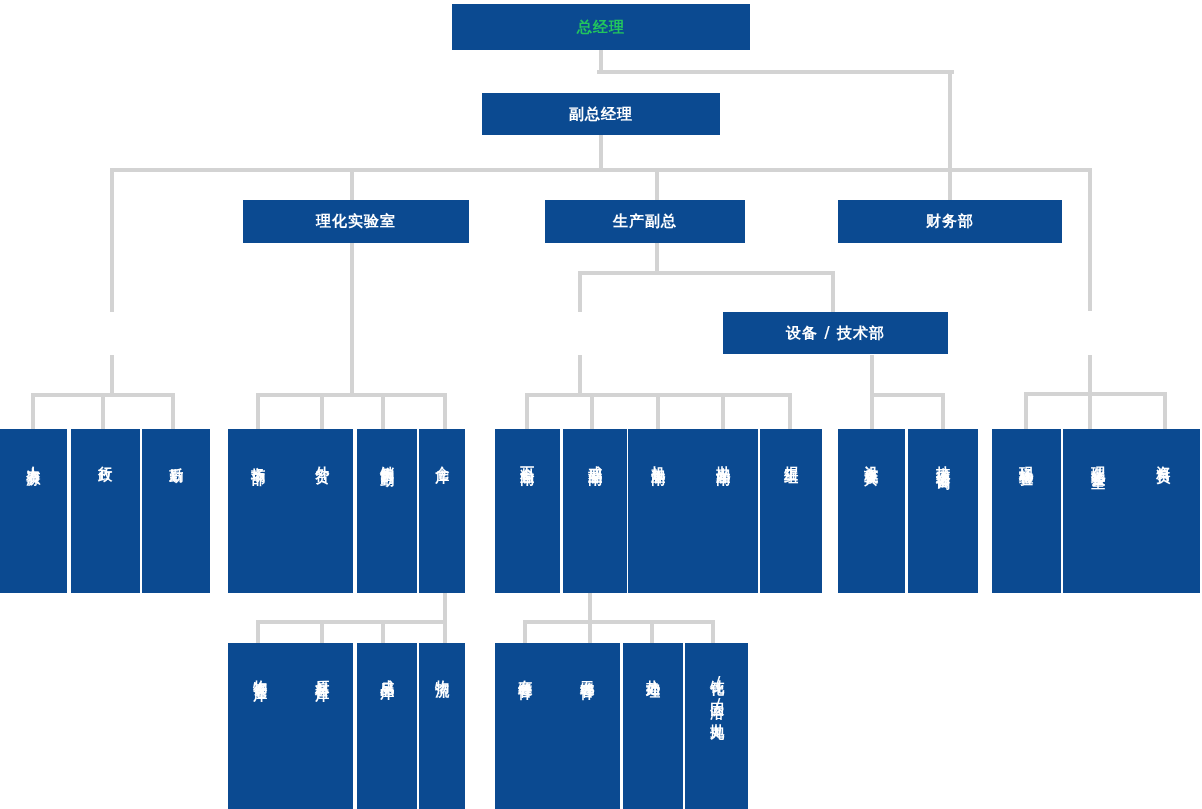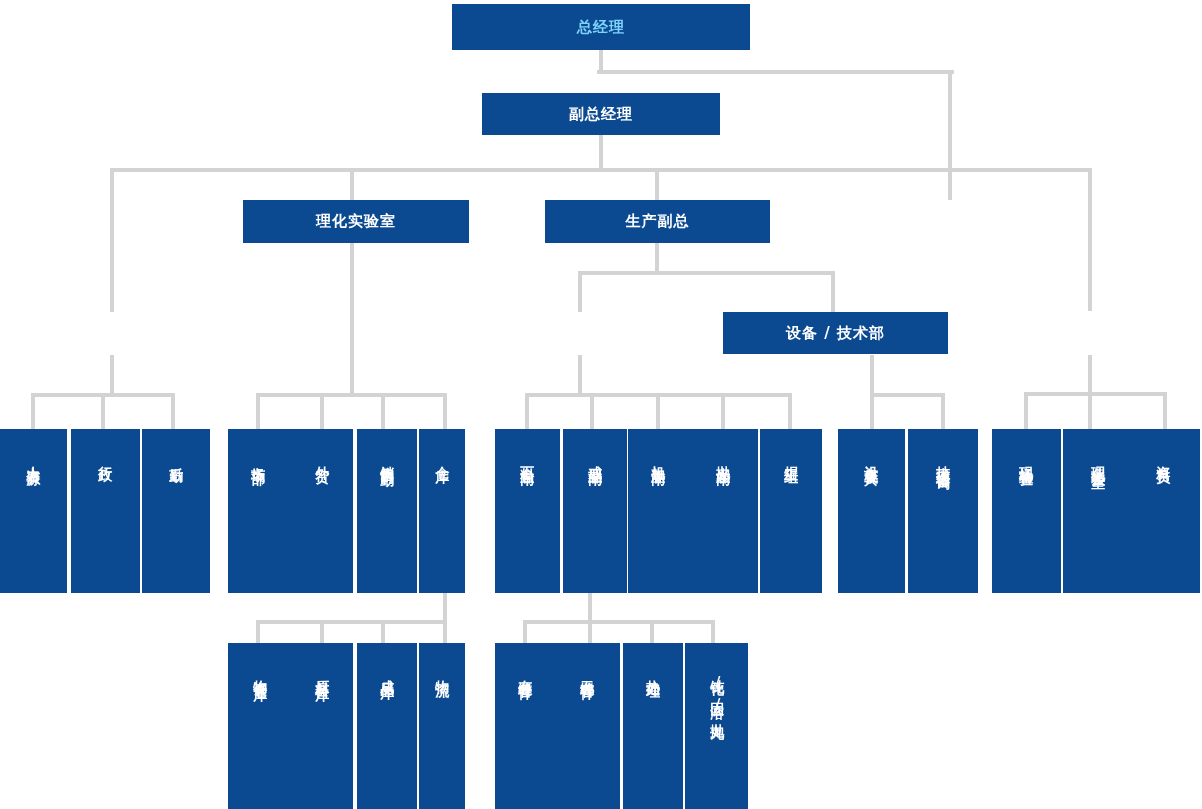--- a/index.html
+++ b/index.html
@@ -88,30 +88,33 @@
     <div class="line" style="background: rgb(211, 211, 211); left: 256px; top: 620px; width: 191px; height: 4px;"></div>
     <div class="line" style="background: rgb(211, 211, 211); left: 256px; top: 622px; width: 4px; height: 21px;"></div>
     <div class="line" style="background: rgb(211, 211, 211); left: 320px; top: 622px; width: 4px; height: 21px;"></div>
     <div class="line" style="background: rgb(211, 211, 211); left: 381px; top: 622px; width: 4px; height: 21px;"></div>
     <div class="line" style="background: rgb(211, 211, 211); left: 588px; top: 592px; width: 4px; height: 51px;"></div>
     <div class="line" style="background: rgb(211, 211, 211); left: 523px; top: 620px; width: 192px; height: 4px;"></div>
     <div class="line" style="background: rgb(211, 211, 211); left: 523px; top: 622px; width: 4px; height: 21px;"></div>
     <div class="line" style="background: rgb(211, 211, 211); left: 650px; top: 622px; width: 4px; height: 21px;"></div>
     <div class="line" style="background: rgb(211, 211, 211); left: 711px; top: 622px; width: 4px; height: 21px;"></div>
     <div class="hnode" style="left: 452px; top: 4px; width: 298px; height: 46px; background: rgb(11, 74, 145);">
-      <span style="color: #7dd3fc;">总经理</span>
+      <span style="color: #22c55e;">总经理</span>
     </div>
     <div class="hnode" style="left: 482px; top: 93px; width: 238px; height: 42px; background: rgb(11, 74, 145);">
       <span style="color: rgb(255, 255, 255);">副总经理</span>
     </div>
     <div class="hnode" style="left: 243px; top: 200px; width: 226px; height: 43px; background: rgb(11, 74, 145);">
       <span style="color: rgb(255, 255, 255);">理化实验室</span>
     </div>
-    <div class="hnode" style="left: 545px; top: 200px; width: 225px; height: 43px; background: rgb(11, 74, 145);">
+    <div class="hnode" style="left: 545px; top: 200px; width: 200px; height: 43px; background: rgb(11, 74, 145);">
       <span style="color: rgb(255, 255, 255);">生产副总</span>
+    </div>
+    <div class="hnode" style="left: 838px; top: 200px; width: 224px; height: 43px; background: rgb(11, 74, 145);">
+      <span style="color: rgb(255, 255, 255);">财务部</span>
     </div>
     <div class="hnode" style="left: 723px; top: 312px; width: 225px; height: 42px; background: rgb(11, 74, 145);">
       <span style="color: rgb(255, 255, 255);">设备 / 技术部</span>
     </div>
     <div class="vcell" style="left: 0px; top: 429px; width: 67px; height: 164px; background: rgb(11, 74, 145);">
       <span class="vlabel" style="left: 33px; color: rgb(255, 255, 255);">人力资源</span>
     </div>
     <div class="vcell" style="left: 71px; top: 429px; width: 69px; height: 164px; background: rgb(11, 74, 145);">
       <span class="vlabel" style="left: 34px; color: rgb(255, 255, 255);">行政</span>
     </div>

